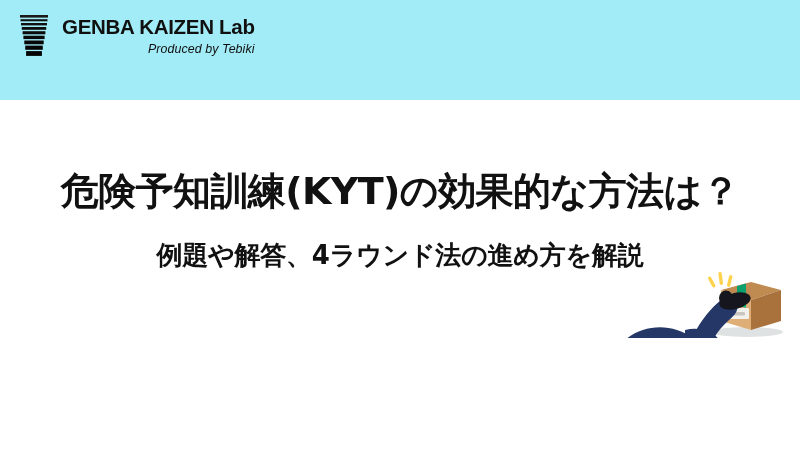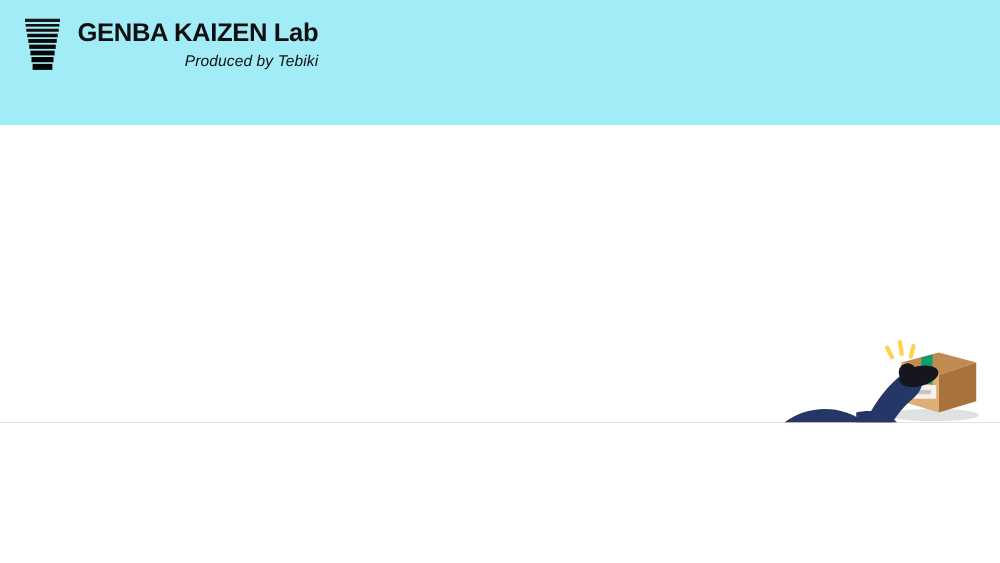--- a/index.html
+++ b/index.html
@@ -151,20 +151,26 @@
         <rect x="12.1" y="37.1" width="15.8" height="4.8" fill="#030303"></rect>
       </svg>
     </span>
     <span class="logo-text">
       <span class="logo-title">GENBA KAIZEN Lab</span>
       <span class="logo-sub">Produced by Tebiki</span>
     </span>
   </div>
 
   
+  <div class="headline-wrap">
+    <div class="headline">危険予知訓練(KYT)の効果的な方法は？</div>
+  </div>
+  <div class="subheadline-wrap">
+    <div class="subheadline">例題や解答、4ラウンド法の進め方を解説</div>
+  </div>
 
   
   <span>
     <svg class="illustration" viewBox="0 0 235 182" xmlns="http://www.w3.org/2000/svg">
 
       <ellipse cx="105" cy="142" rx="62" ry="12" fill="#7cc3ce"></ellipse>
 
       <g fill="#ffd24d">
         <rect x="145" y="8" width="3.4" height="12" rx="1.7" transform="rotate(-28 146.7 14)"></rect>
         <rect x="154" y="4" width="3.4" height="13" rx="1.7" transform="rotate(-8 155.7 10.5)"></rect>

